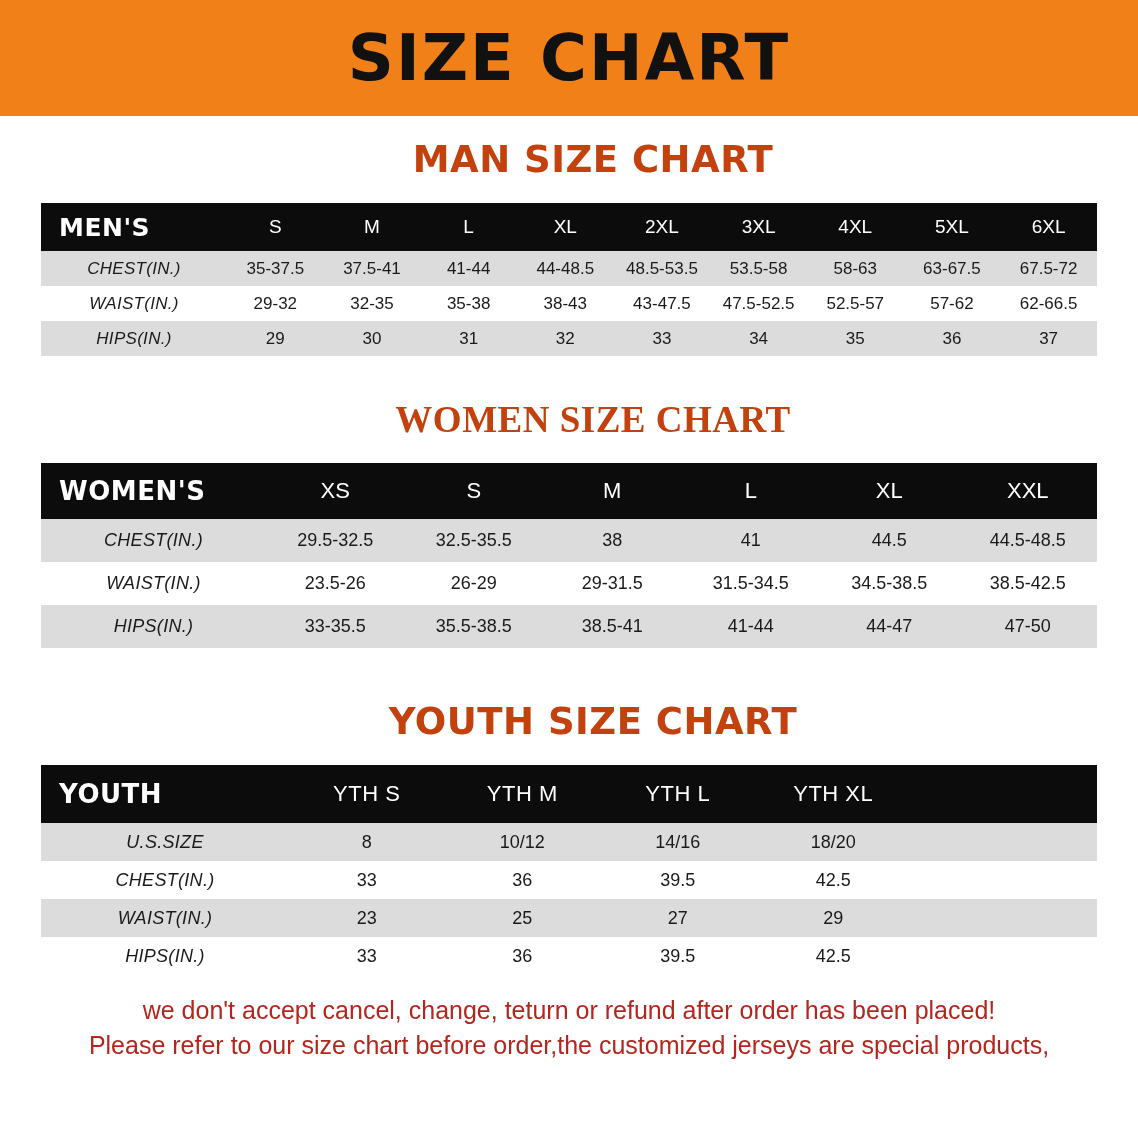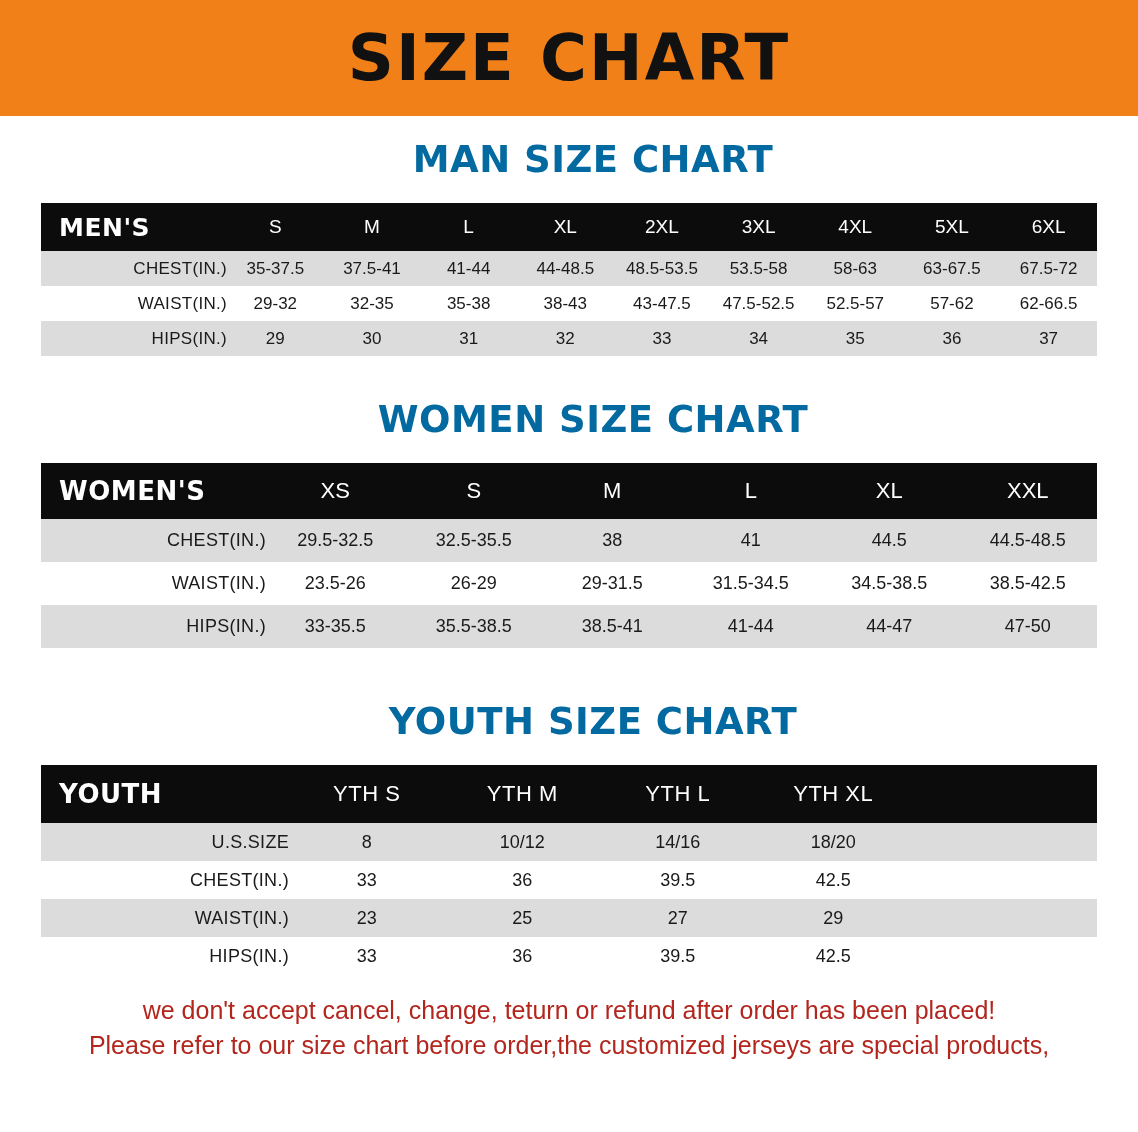--- a/index.html
+++ b/index.html
@@ -29,25 +29,25 @@
     letter-spacing: 2px;
     color: #111;
     line-height: 1;
   }
   .section-title {
     text-align: center;
     font-family: "DejaVu Sans", sans-serif;
     font-weight: bold;
     font-size: 37px;
     letter-spacing: 0.5px;
-    color: #0369a1;
+    color: #c2410c;
     padding-left: 48px;
   }
   .man-title { margin-top: 22px; margin-bottom: 22px; }
-  .women-title { margin-top: 42px; margin-bottom: 22px; }
+  .women-title { margin-top: 42px; margin-bottom: 22px; font-family: Liberation Serif, serif; }
   .youth-title { margin-top: 52px; margin-bottom: 22px; }
 
   table {
     border-collapse: collapse;
     width: 1056px;
     margin: 3px auto;
     table-layout: fixed;
   }
   table td, table th {
     padding: 0;
@@ -70,22 +70,23 @@
     letter-spacing: 0.5px;
   }
   thead th.size {
     font-size: 19px;
   }
   tbody td {
     height: 35px;
     color: #1a1a1a;
   }
   tbody td.rowlabel {
-    text-align: right;
+    text-align: center;
     letter-spacing: 0.3px;
+    font-style: italic;
   }
   tbody tr.shade td { background: #dcdcdc; }
   tbody tr.plain td { background: #ffffff; }
 
   
   #women-table thead th { height: 56px; }
   #women-table thead th.corner { font-size: 26px; }
   #women-table thead th.size { font-size: 22px; }
   #women-table tbody td { height: 43px; font-size: 18px; }
 

